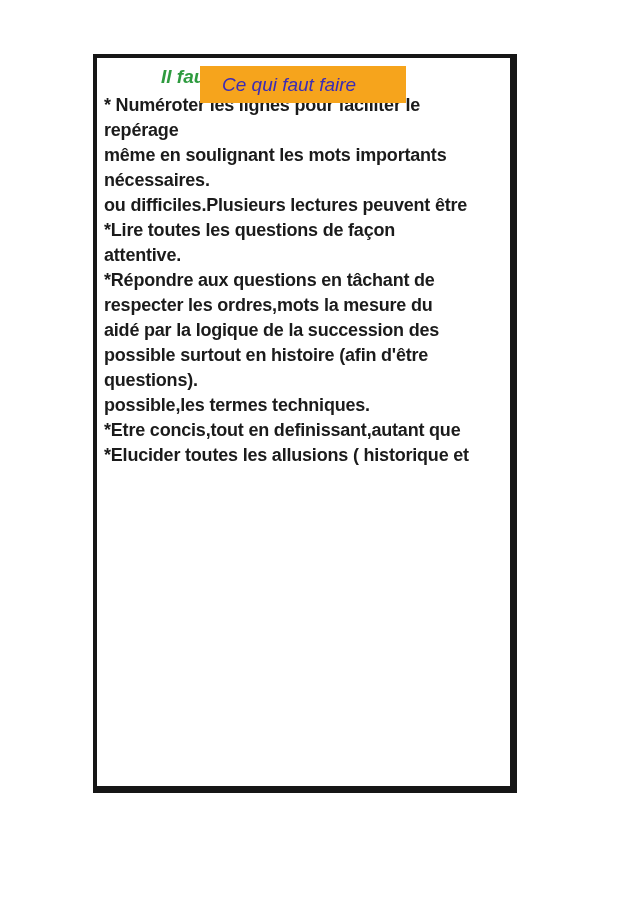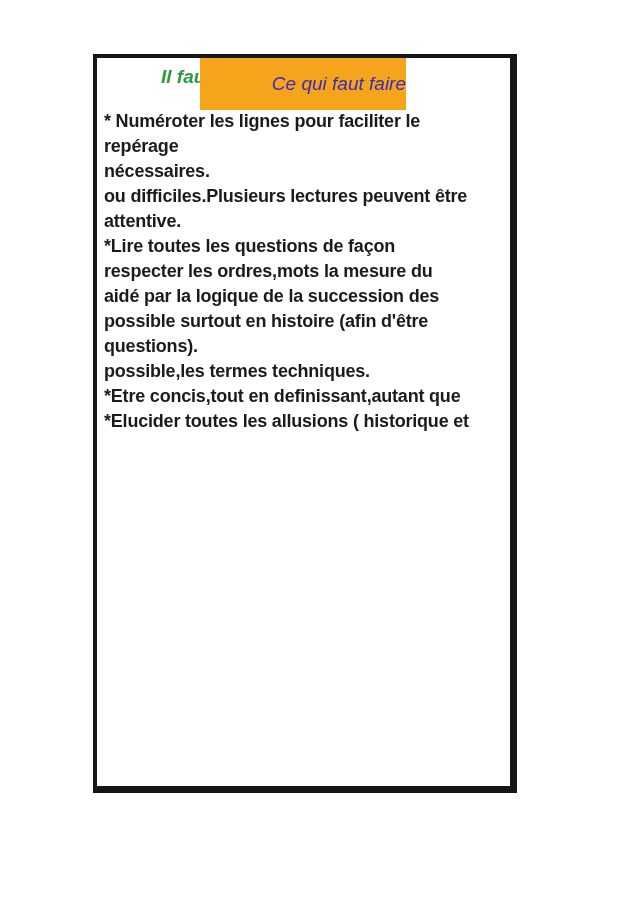--- a/index.html
+++ b/index.html
@@ -23,47 +23,47 @@
     height: 739px;
     box-sizing: border-box;
     background: #ffffff;
     border: 4px solid #161616;
     border-right-width: 7px;
     border-bottom-width: 7px;
   }
   .header-banner {
     position: absolute;
     left: 103px;
-    top: 0px;
+    top: 8px;
     width: 206px;
-    height: 52px;
+    height: 37px;
     background: #F6A41C;
     display: flex;
     align-items: center;
-    justify-content: flex-end;
+    justify-content: flex-start;
   }
   .header-title {
     font-style: italic;
     font-weight: 500;
     font-size: 19px;
     color: #3C2CB4;
     padding-left: 22px;
     white-space: nowrap;
   }
   .intro-label {
     margin-top: 6px;
     margin-left: 64px;
     font-style: italic;
     font-weight: 700;
     font-size: 19px;
     line-height: 25px;
     color: #2E9B3F;
   }
   .instructions {
-    margin-top: 20px;
+    margin-top: 4px;
     padding-left: 7px;
     padding-right: 11px;
   }
   .line {
     font-weight: 700;
     font-size: 18px;
     line-height: 25px;
     color: #1B1B1B;
     letter-spacing: -0.2px;
     white-space: nowrap;
@@ -77,24 +77,26 @@
 
     <div class="header-banner">
       <span class="header-title">Ce qui faut faire</span>
     </div>
 
     <div class="intro-label">Il faut:</div>
 
     <div class="instructions">
       <div class="line">* Numéroter les lignes pour faciliter le</div>
       <div class="line">repérage</div>
+      <div class="line">même en soulignant les mots importants</div>
       <div class="line">nécessaires.</div>
       <div class="line">ou difficiles.Plusieurs lectures peuvent être</div>
+      <div class="line">*Lire toutes les questions de façon</div>
       <div class="line">attentive.</div>
-      <div class="line">*Lire toutes les questions de façon</div>
+      <div class="line">*Répondre aux questions en tâchant de</div>
       <div class="line">respecter les ordres,mots la mesure du</div>
       <div class="line">aidé par la logique de la succession des</div>
       <div class="line">possible surtout en histoire (afin d'être</div>
       <div class="line">questions).</div>
       <div class="line">possible,les termes techniques.</div>
       <div class="line">*Etre concis,tout en definissant,autant que</div>
       <div class="line">*Elucider toutes les allusions ( historique et</div>
     </div>
 
   </div>

